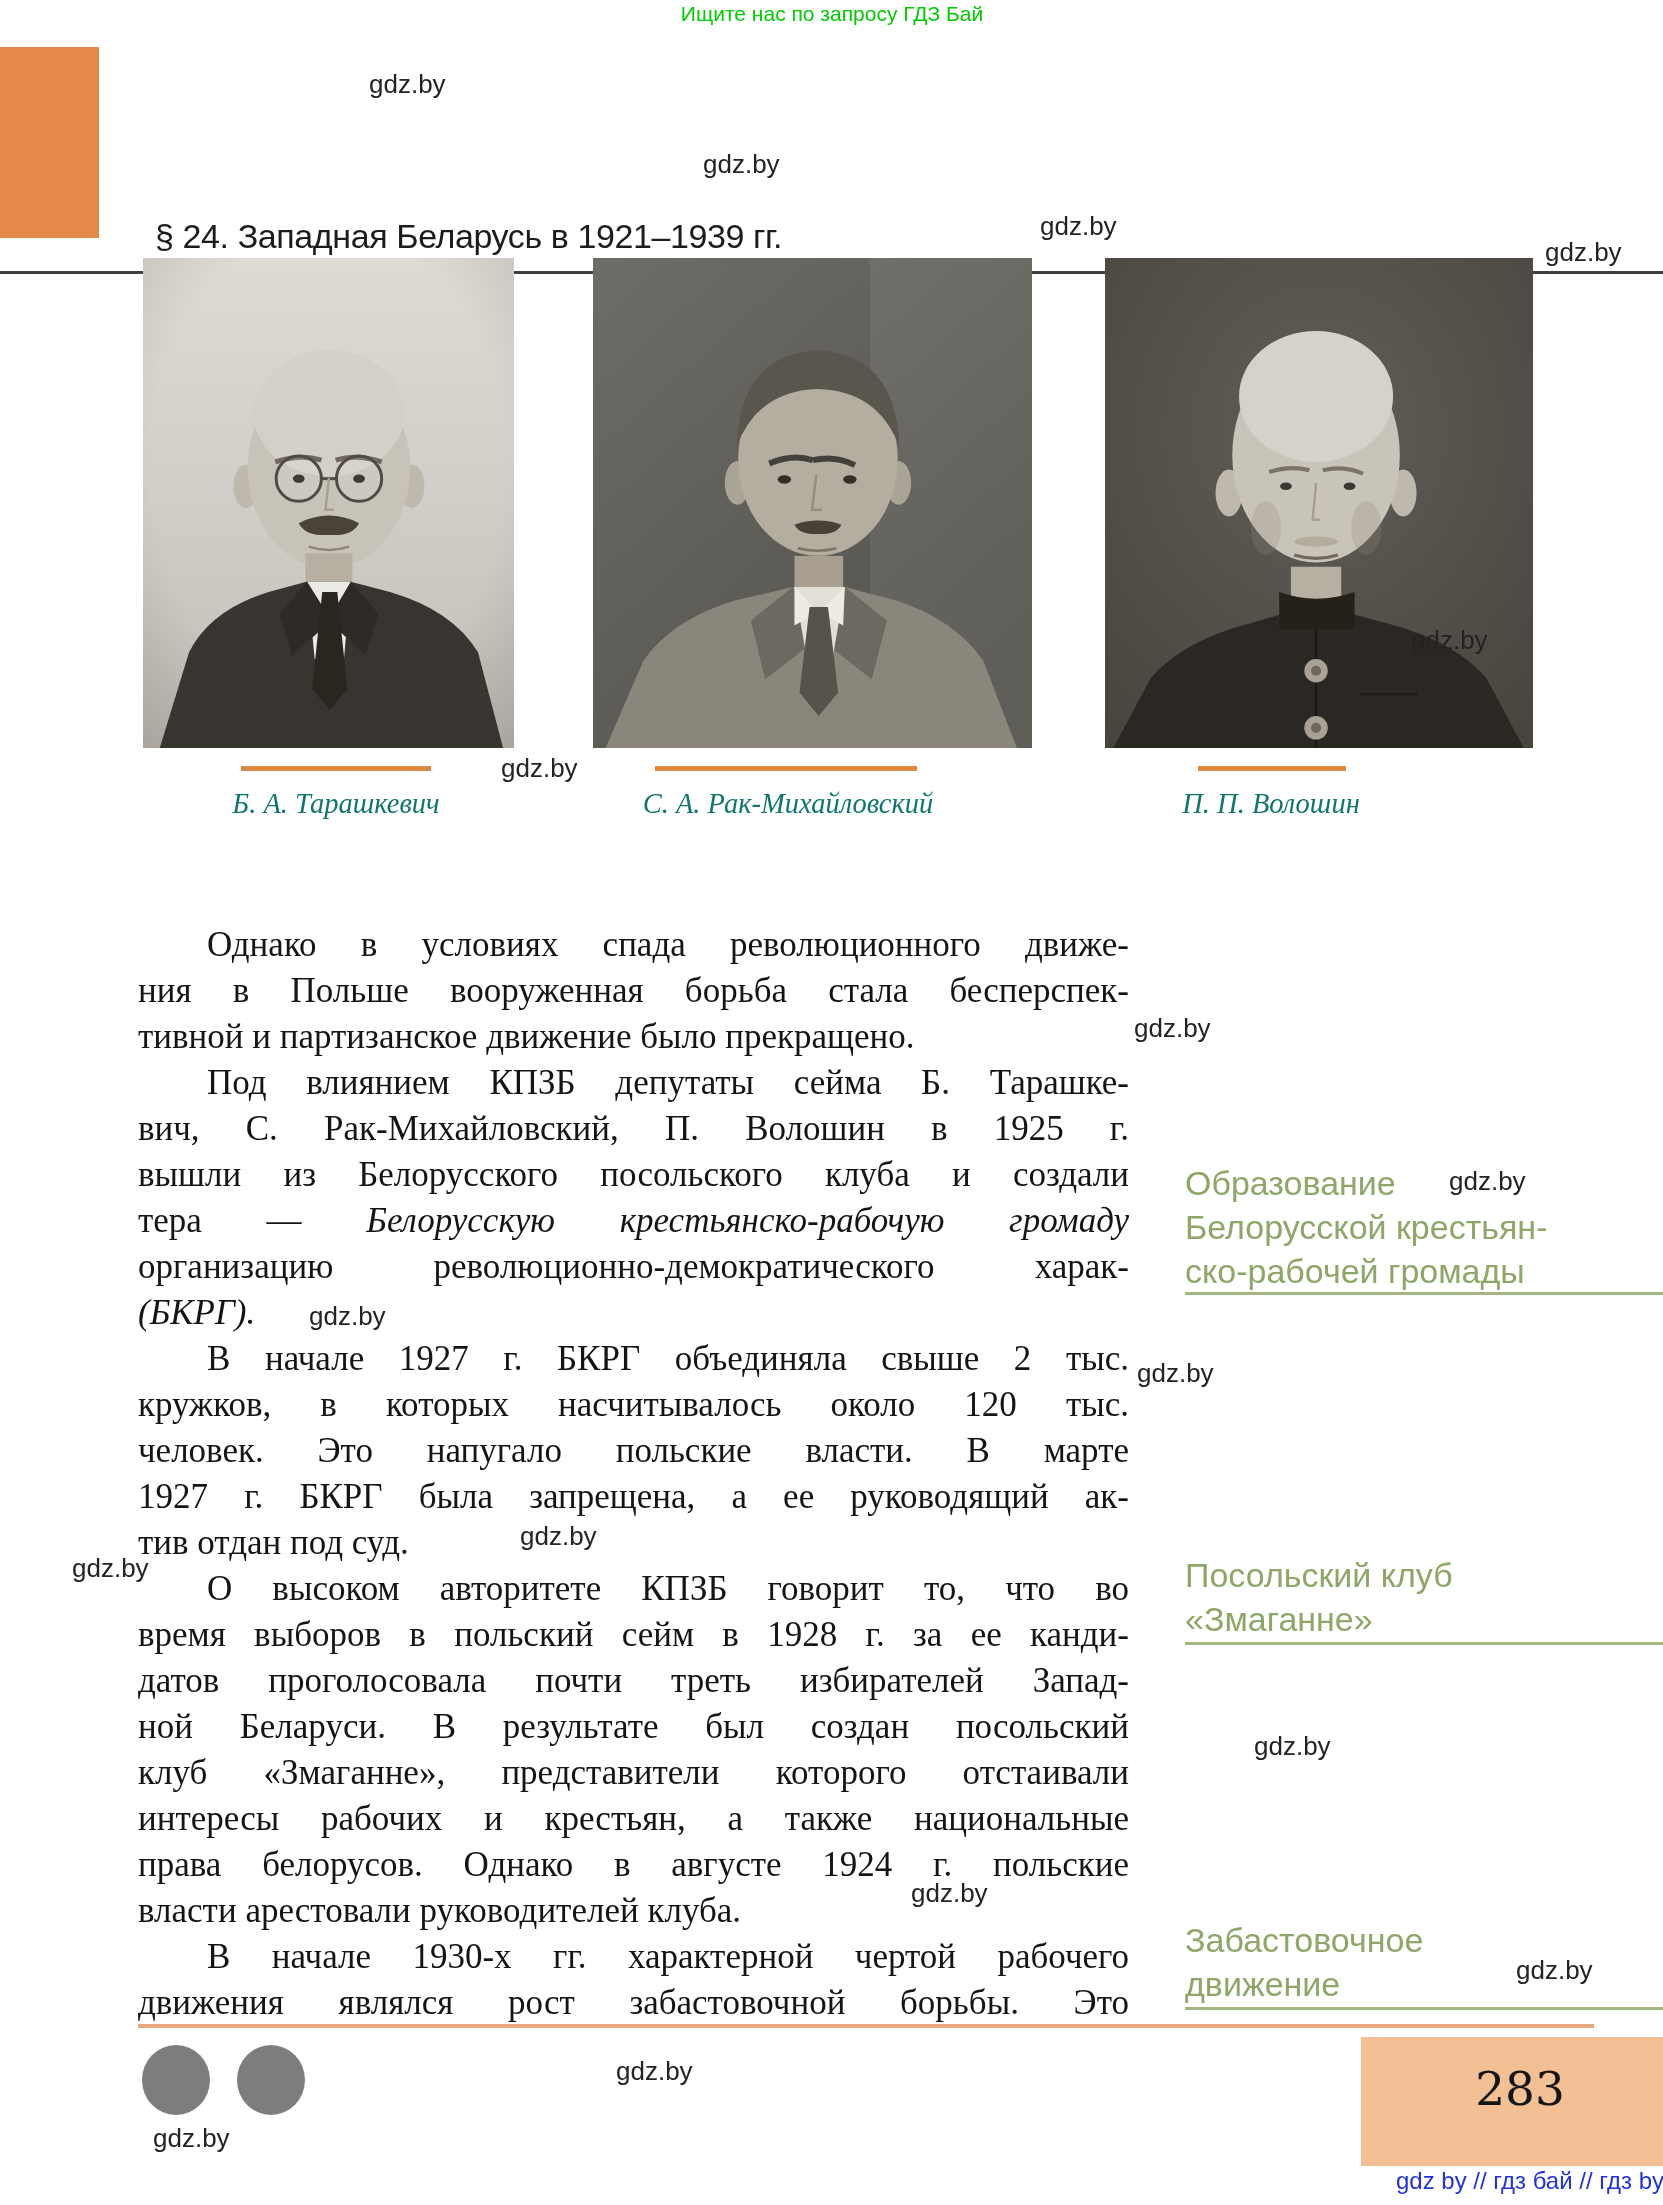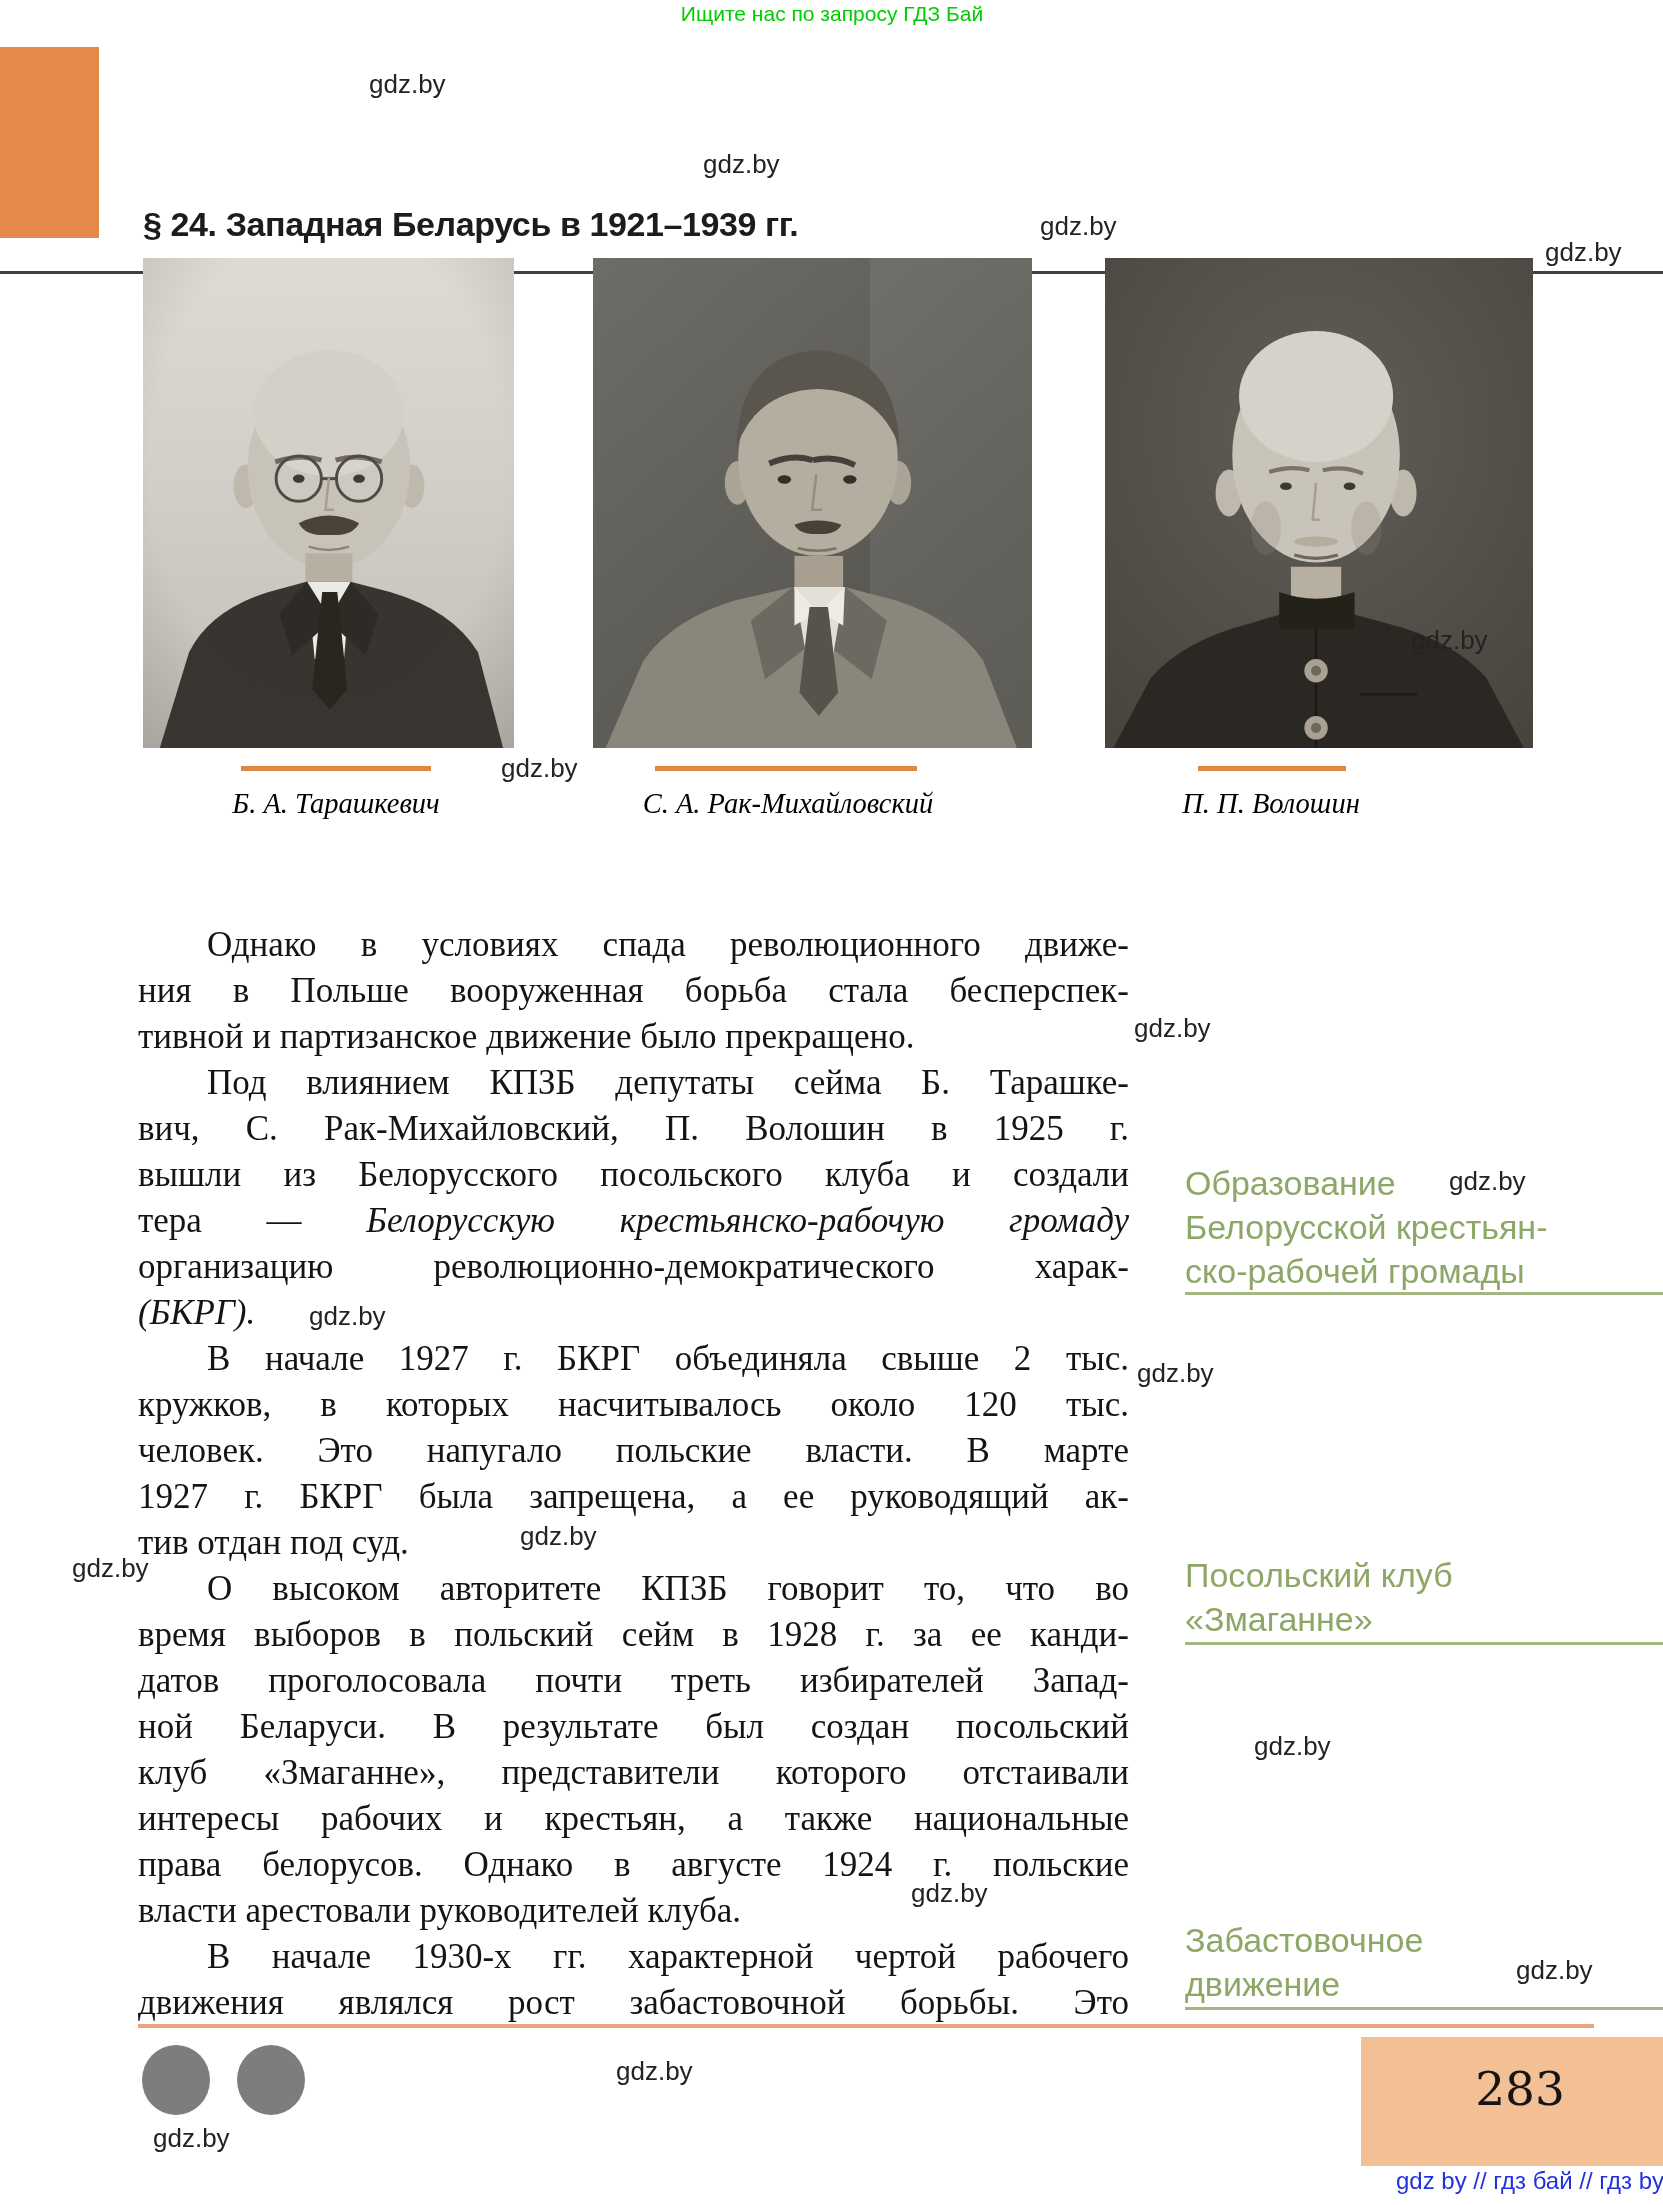--- a/index.html
+++ b/index.html
@@ -15,36 +15,36 @@
     --rule_dark:#404040;
     --body_text:#141414;
     --wm_color:#232323;
   }
   html,body{margin:0;padding:0;background:#fff;}
   .page{position:relative;width:1664px;height:2205px;background:#ffffff;overflow:hidden;
         font-family:"Liberation Serif",serif;color:var(--body_text);border-radius:10px;}
   .promo{position:absolute;top:1.7px;left:0;width:100%;text-align:center;
          font-family:"Liberation Sans",sans-serif;font-size:21px;color:var(--promo_green);}
   .orange-square{position:absolute;left:0;top:47px;width:99px;height:191px;background:var(--accent_orange);}
-  .title{position:absolute;left:139px;top:201px;margin:4px;font-family:"Liberation Sans",sans-serif;
-         font-weight:bold;font-size:34px;color:#1c1c1c;letter-spacing:-0.4px;white-space:nowrap;}
+  .title{position:absolute;left:139px;top:201px;margin:16px;font-family:"Liberation Sans",sans-serif;
+         font-weight:normal;font-size:34px;color:#1c1c1c;letter-spacing:-0.4px;white-space:nowrap;}
   .title-rule{position:absolute;left:0;top:271px;width:1664px;height:3.4px;background:var(--rule_dark);}
 
   .photo{position:absolute;top:258px;height:490px;}
   .photo svg{display:block;width:100%;height:100%;}
   .photo1{left:143px;width:371px;}
   .photo2{left:593px;width:439px;}
   .photo3{left:1105px;width:428px;}
 
   .cap-underline{position:absolute;top:766px;height:5px;background:var(--underline_orange);}
   .u1{left:241px;width:190px;}
   .u2{left:655px;width:262px;}
   .u3{left:1198px;width:148px;}
   .caption{position:absolute;top:788px;transform:translateX(-50%);white-space:nowrap;
-           font-style:italic;font-size:28.5px;color:#000000;}
+           font-style:italic;font-size:28.5px;color:#0f766e;}
   .c1{left:336px;} .c2{left:788px;} .c3{left:1271px;text-align:right;}
 
   #body-lines{position:absolute;left:138px;top:922px;width:991px;}
   .bline{height:46px;line-height:46px;font-size:35px;white-space:normal;}
   .bline.just{text-align:justify;text-align-last:justify;}
   .bline.ind{padding-left:69px;}
   .it{font-style:italic;}
 
   .mh{position:absolute;left:1185px;width:479px;font-family:"Liberation Sans",sans-serif;
       font-size:34px;line-height:44px;color:var(--green_heading);}

